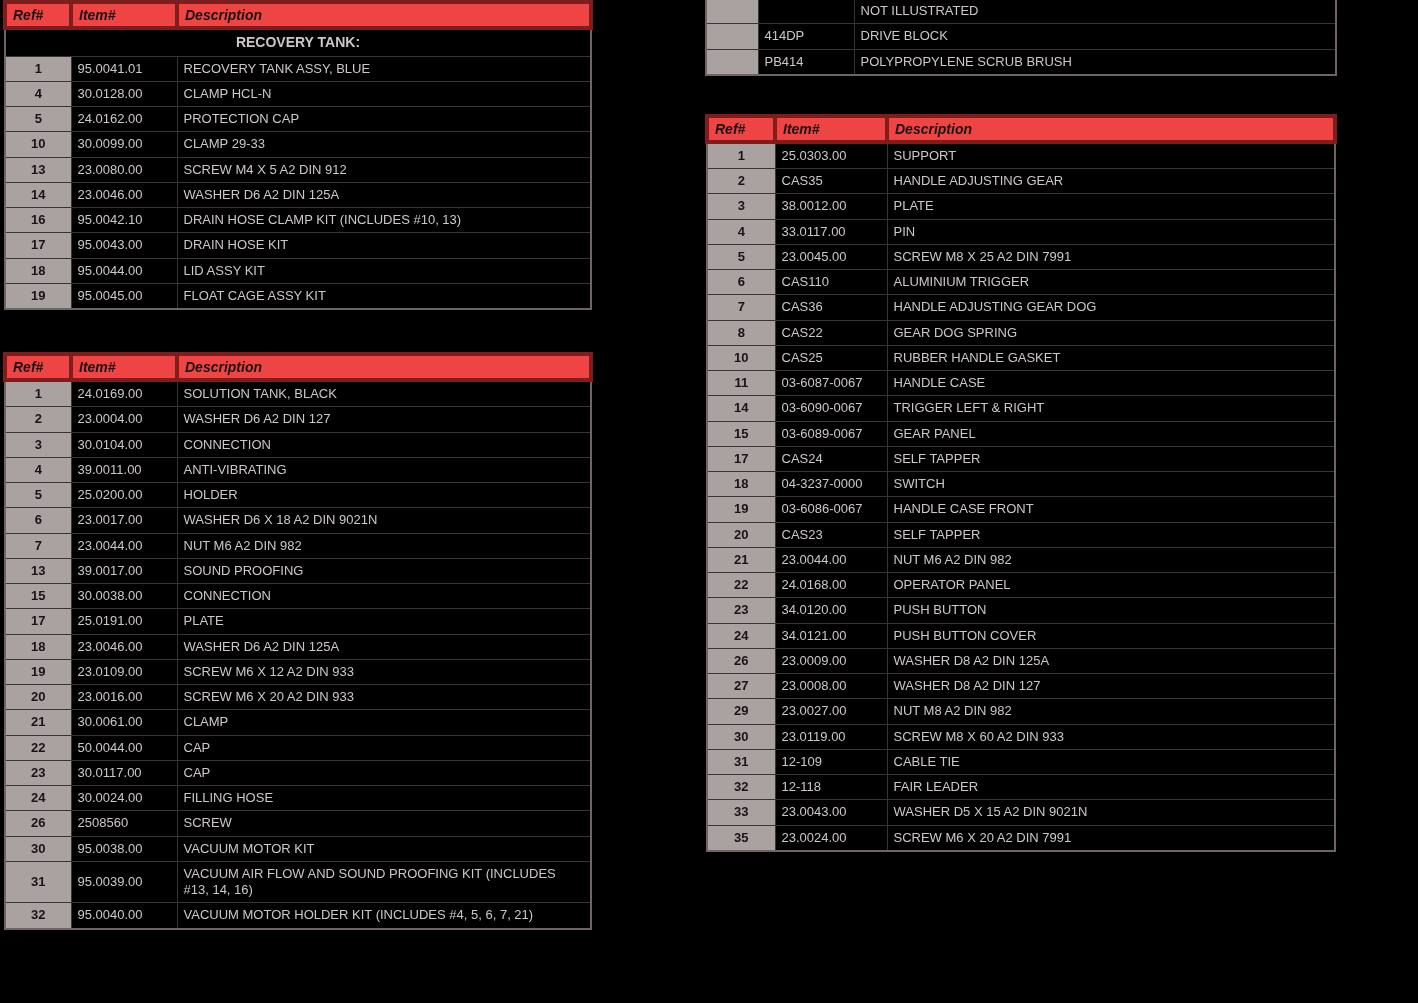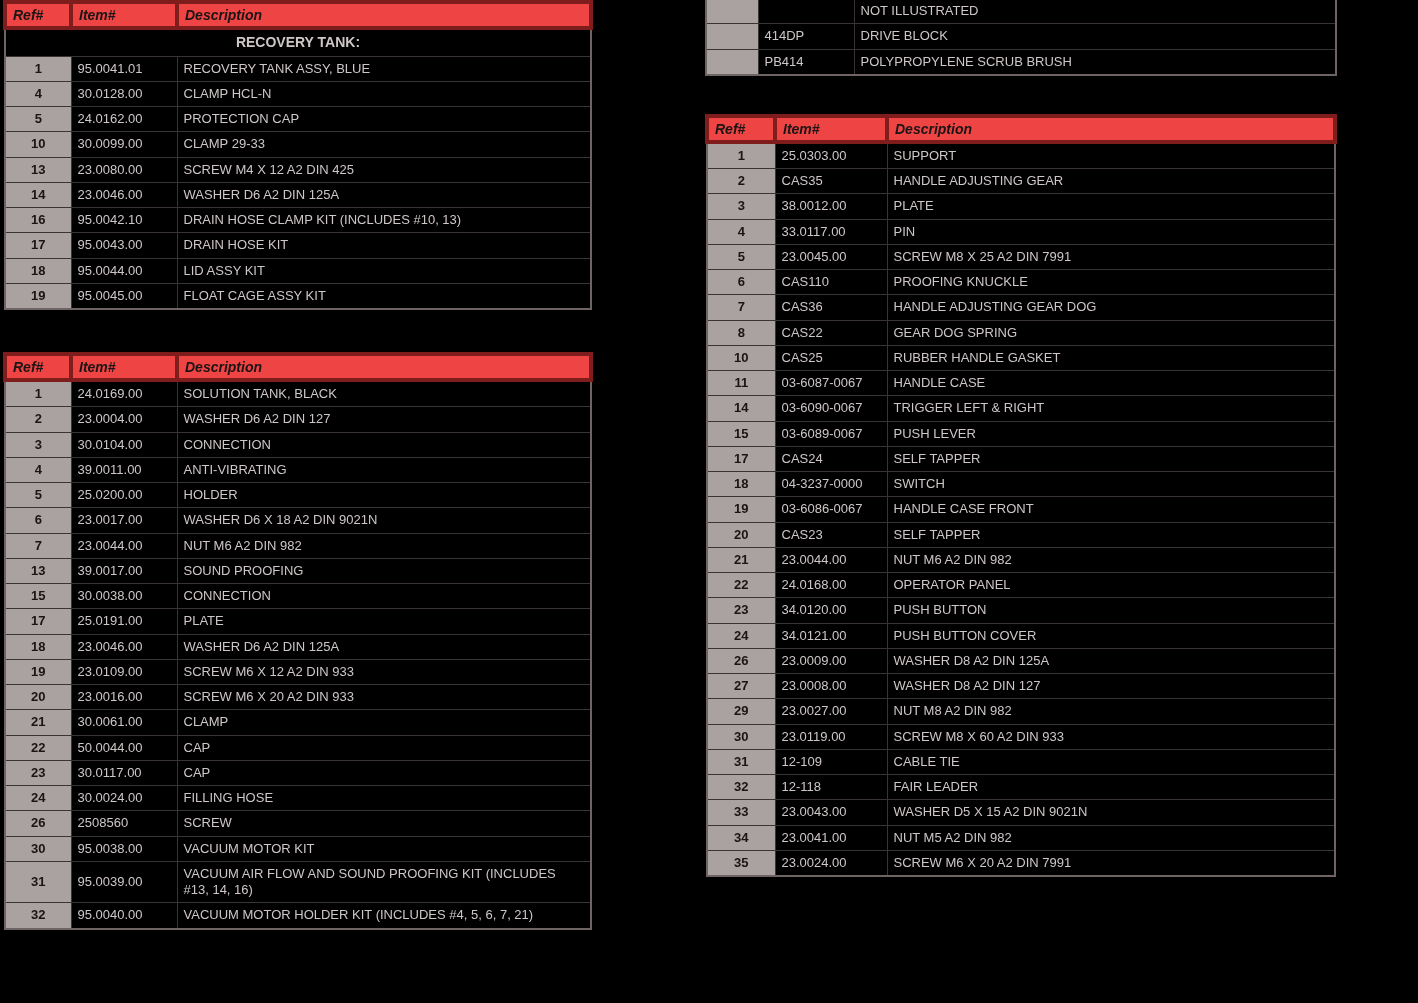--- a/index.html
+++ b/index.html
@@ -113,21 +113,21 @@
           <td>PROTECTION CAP</td>
         </tr>
         <tr>
           <td class="ref">10</td>
           <td class="item">30.0099.00</td>
           <td>CLAMP 29-33</td>
         </tr>
         <tr>
           <td class="ref">13</td>
           <td class="item">23.0080.00</td>
-          <td>SCREW M4 X 12 A2 DIN 425</td>
+          <td>SCREW M4 X 5 A2 DIN 912</td>
         </tr>
         <tr>
           <td class="ref">14</td>
           <td class="item">23.0046.00</td>
           <td>WASHER D6 A2 DIN 125A</td>
         </tr>
         <tr>
           <td class="ref">16</td>
           <td class="item">95.0042.10</td>
           <td>DRAIN HOSE CLAMP KIT (INCLUDES #10, 13)</td>
@@ -329,21 +329,21 @@
           <td>PIN</td>
         </tr>
         <tr>
           <td class="ref">5</td>
           <td class="item">23.0045.00</td>
           <td>SCREW M8 X 25 A2 DIN 7991</td>
         </tr>
         <tr>
           <td class="ref">6</td>
           <td class="item">CAS110</td>
-          <td>PROOFING KNUCKLE</td>
+          <td>ALUMINIUM TRIGGER</td>
         </tr>
         <tr>
           <td class="ref">7</td>
           <td class="item">CAS36</td>
           <td>HANDLE ADJUSTING GEAR DOG</td>
         </tr>
         <tr>
           <td class="ref">8</td>
           <td class="item">CAS22</td>
           <td>GEAR DOG SPRING</td>
@@ -359,21 +359,21 @@
           <td>HANDLE CASE</td>
         </tr>
         <tr>
           <td class="ref">14</td>
           <td class="item">03-6090-0067</td>
           <td>TRIGGER LEFT &amp; RIGHT</td>
         </tr>
         <tr>
           <td class="ref">15</td>
           <td class="item">03-6089-0067</td>
-          <td>PUSH LEVER</td>
+          <td>GEAR PANEL</td>
         </tr>
         <tr>
           <td class="ref">17</td>
           <td class="item">CAS24</td>
           <td>SELF TAPPER</td>
         </tr>
         <tr>
           <td class="ref">18</td>
           <td class="item">04-3237-0000</td>
           <td>SWITCH</td>
@@ -437,24 +437,19 @@
           <td class="ref">32</td>
           <td class="item">12-118</td>
           <td>FAIR LEADER</td>
         </tr>
         <tr>
           <td class="ref">33</td>
           <td class="item">23.0043.00</td>
           <td>WASHER D5 X 15 A2 DIN 9021N</td>
         </tr>
         <tr>
-          <td class="ref">34</td>
-          <td class="item">23.0041.00</td>
-          <td>NUT M5 A2 DIN 982</td>
-        </tr>
-        <tr>
           <td class="ref">35</td>
           <td class="item">23.0024.00</td>
           <td>SCREW M6 X 20 A2 DIN 7991</td>
         </tr>
       </tbody>
   </table>
 </div>
 
 </body></html>

